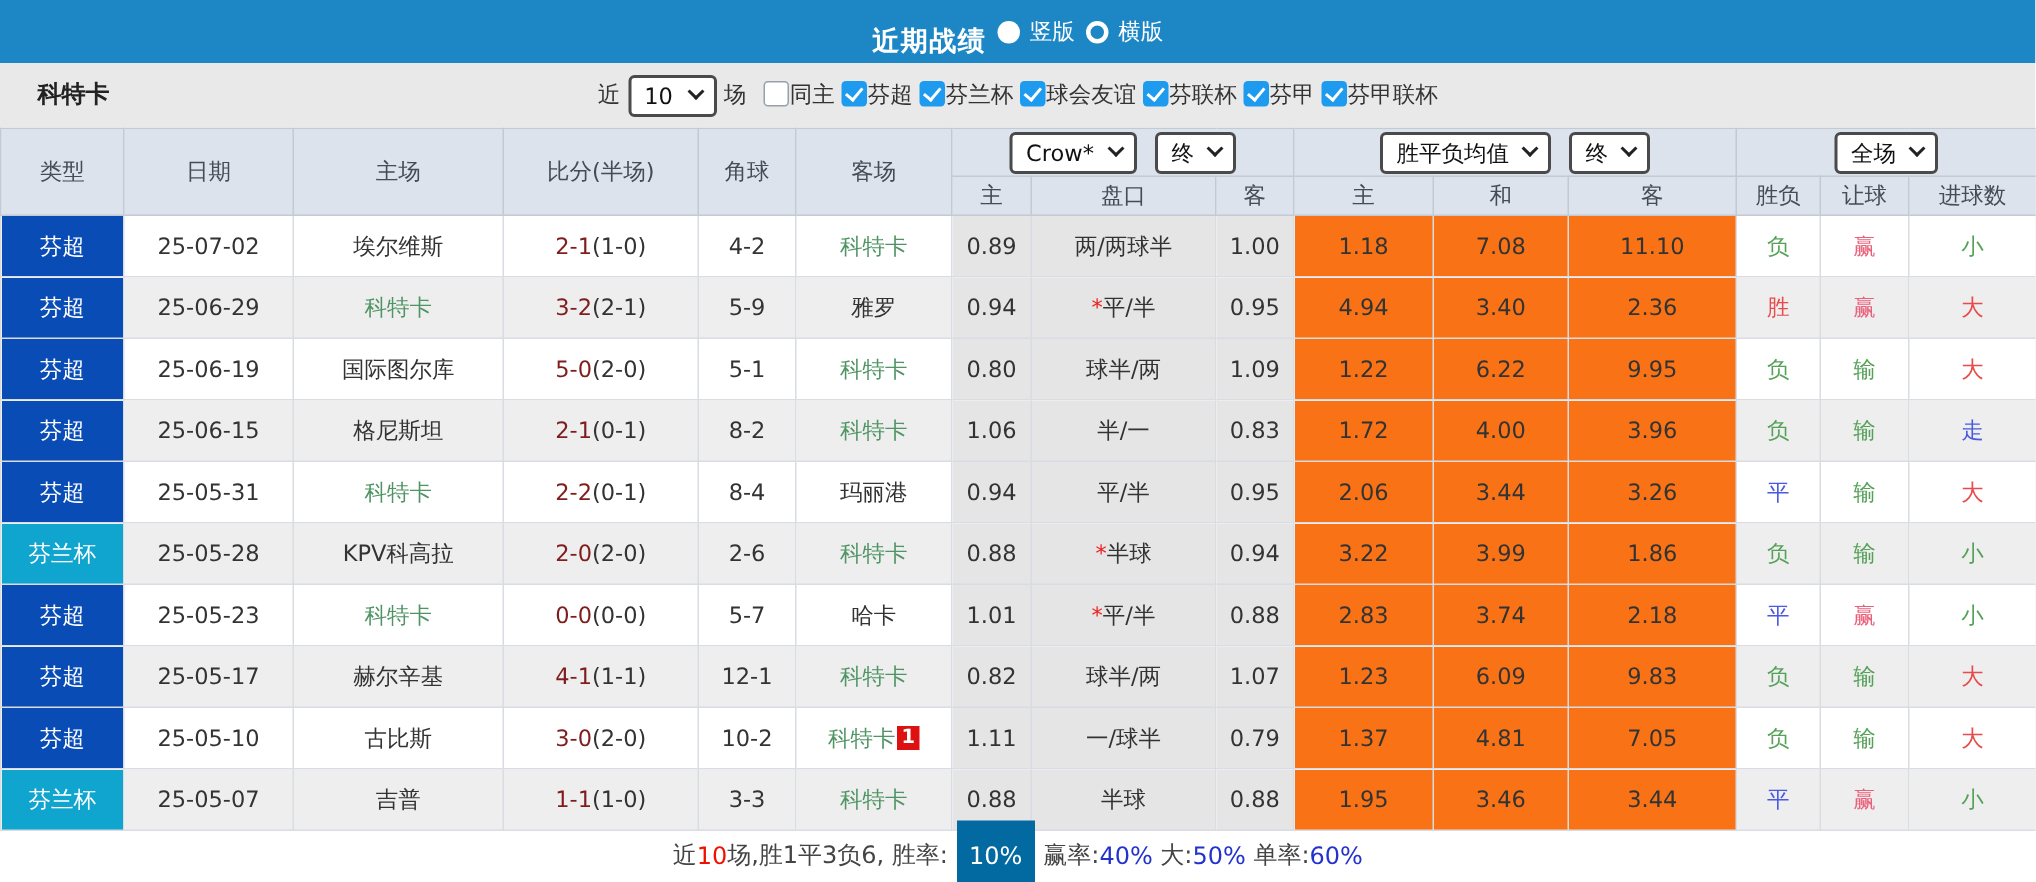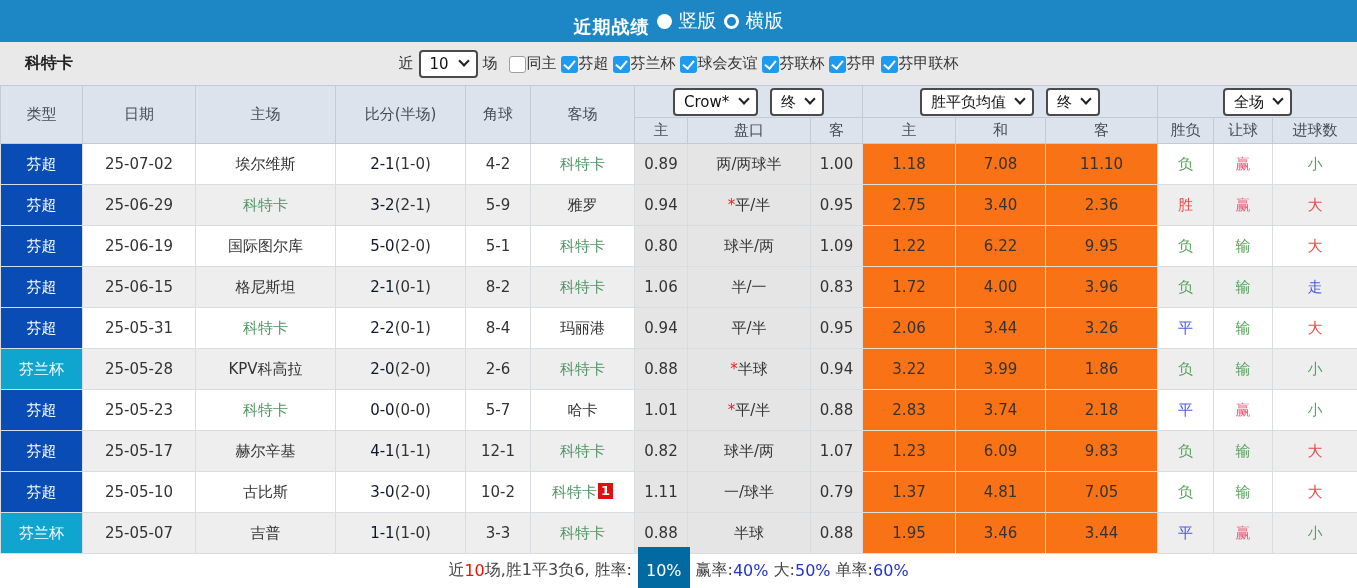--- a/index.html
+++ b/index.html
@@ -6,28 +6,28 @@
   html,body { width:1357px; height:588px; overflow:hidden; background:#fff;
     font-family:"DejaVu Sans","Liberation Sans",sans-serif; }
 
   
   .topbar { height:42px; background:#1d87c6; display:flex; align-items:center;
     justify-content:center; gap:7px; color:#fff; }
   .topbar .title { font-weight:bold; font-size:18px; letter-spacing:1px;margin-top:12px; }
   .radio { display:inline-block; border-radius:50%; flex:none; }
   .radio.filled { width:15px; height:15px; background:#fff; }
   .radio.ring { width:15px; height:15px; border:3.5px solid #fff; background:transparent; }
-  .opt-label { font-size:19px; }
+  .opt-label { font-size:15px; }
 
   
   .filterbar { height:43px; background:#e9e9e9; display:flex; align-items:center;
     position:relative; font-size:15px; color:#333; }
   .team-name { position:absolute; left:25px; font-weight:bold; font-size:16px; color:#222; }
   .filter-controls { margin:0 auto; display:flex; align-items:center; gap:5px; }
-  .cb-item { display:flex; align-items:flex-end; gap:1px; cursor:default; }
+  .cb-item { display:flex; align-items:flex-start; gap:1px; cursor:default; }
   .cb { display:inline-block; width:17px; height:17px; border-radius:3px; position:relative; flex:none; }
   .cb.on { background:#1e9bef; }
   .cb.on::after { content:""; position:absolute; left:5px; top:2px; width:5px; height:9px;
     border-right:2.5px solid #fff; border-bottom:2.5px solid #fff; transform:rotate(40deg); }
   .cb.off { background:#fff; border:1.5px solid #98a0a8; }
 
   
   .sel-wrap { position:relative; display:inline-block; }
   .sel-wrap select { appearance:none; -webkit-appearance:none; border:2px solid #4a4a4a;
     border-radius:4px; background:#fff; padding:3px 26px 3px 9px; font-size:15px;
@@ -45,21 +45,21 @@
   .selgroup { display:flex; align-items:center; justify-content:center; gap:12px; }
   td { height:41px; text-align:center; font-size:15px; color:#333;
     border:1px solid #d9dce1; overflow:hidden; }
   tr.even td.plain { background:#eeeeef; }
   tr.odd  td.plain { background:#ffffff;border-radius:15px; }
   td.cream { background:#e5e5e5; }
   td.lblue { background:#f97316; }
   td.lg-super { background:#0a4cb5; color:#fff; }
   td.lg-cup   { background:#0fa5ce; color:#fff; }
   .team-focus { color:#4f9463; }
-  .ft { color:#0f172a;margin-top:36px; }
+  .ft { color:#7f1d1d;margin-top:36px; }
   .star { color:#ee2222; }
   .c-green { color:#55a158; }
   .c-red   { color:#e84b4b; }
   .c-pink  { color:#e8607a; }
   .c-blue  { color:#4a5ae0; }
   .badge-num { display:inline-block; background:#dd1111; color:#fff; font-size:13px;
     line-height:16px; padding:0 3px; margin-left:1px; font-weight:bold; vertical-align:2px; }
 
   
   .summary { height:33px; display:flex; align-items:center; justify-content:center;
@@ -220,21 +220,21 @@
       <tr class="even">
         <td class="lg-super">芬超</td>
         <td class="plain">25-06-29</td>
         <td class="plain"><span class="team-focus">科特卡</span></td>
         <td class="plain"><span class="ft">3-2</span><span class="ht">(2-1)</span></td>
         <td class="plain">5-9</td>
         <td class="plain"><span>雅罗</span></td>
         <td class="cream">0.94</td>
         <td class="cream"><span class="star">*</span><span>平/半</span></td>
         <td class="cream">0.95</td>
-        <td class="lblue">2.75</td>
+        <td class="lblue">4.94</td>
         <td class="lblue">3.40</td>
         <td class="lblue">2.36</td>
         <td class="plain c-red">胜</td>
         <td class="plain c-pink">赢</td>
         <td class="plain c-red">大</td>
       </tr>
       <tr class="odd">
         <td class="lg-super">芬超</td>
         <td class="plain">25-06-19</td>
         <td class="plain"><span>国际图尔库</span></td>

